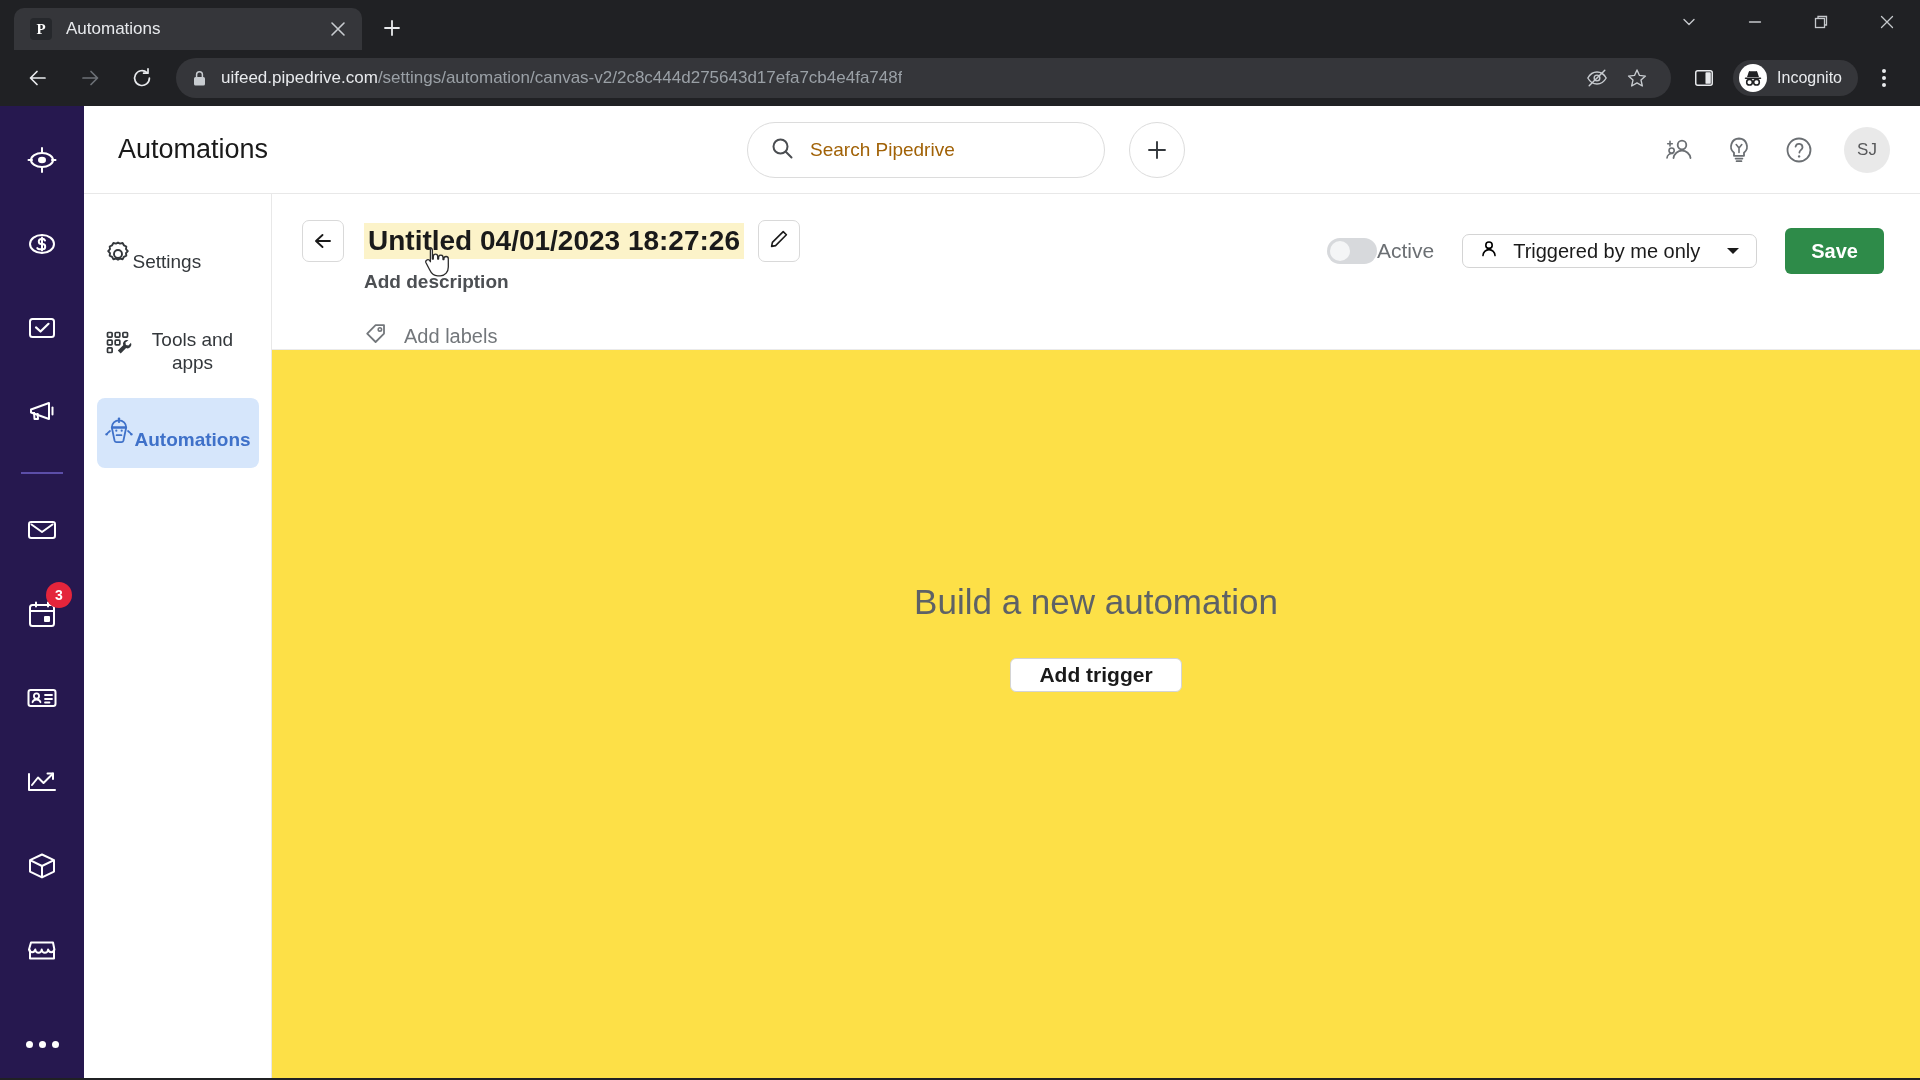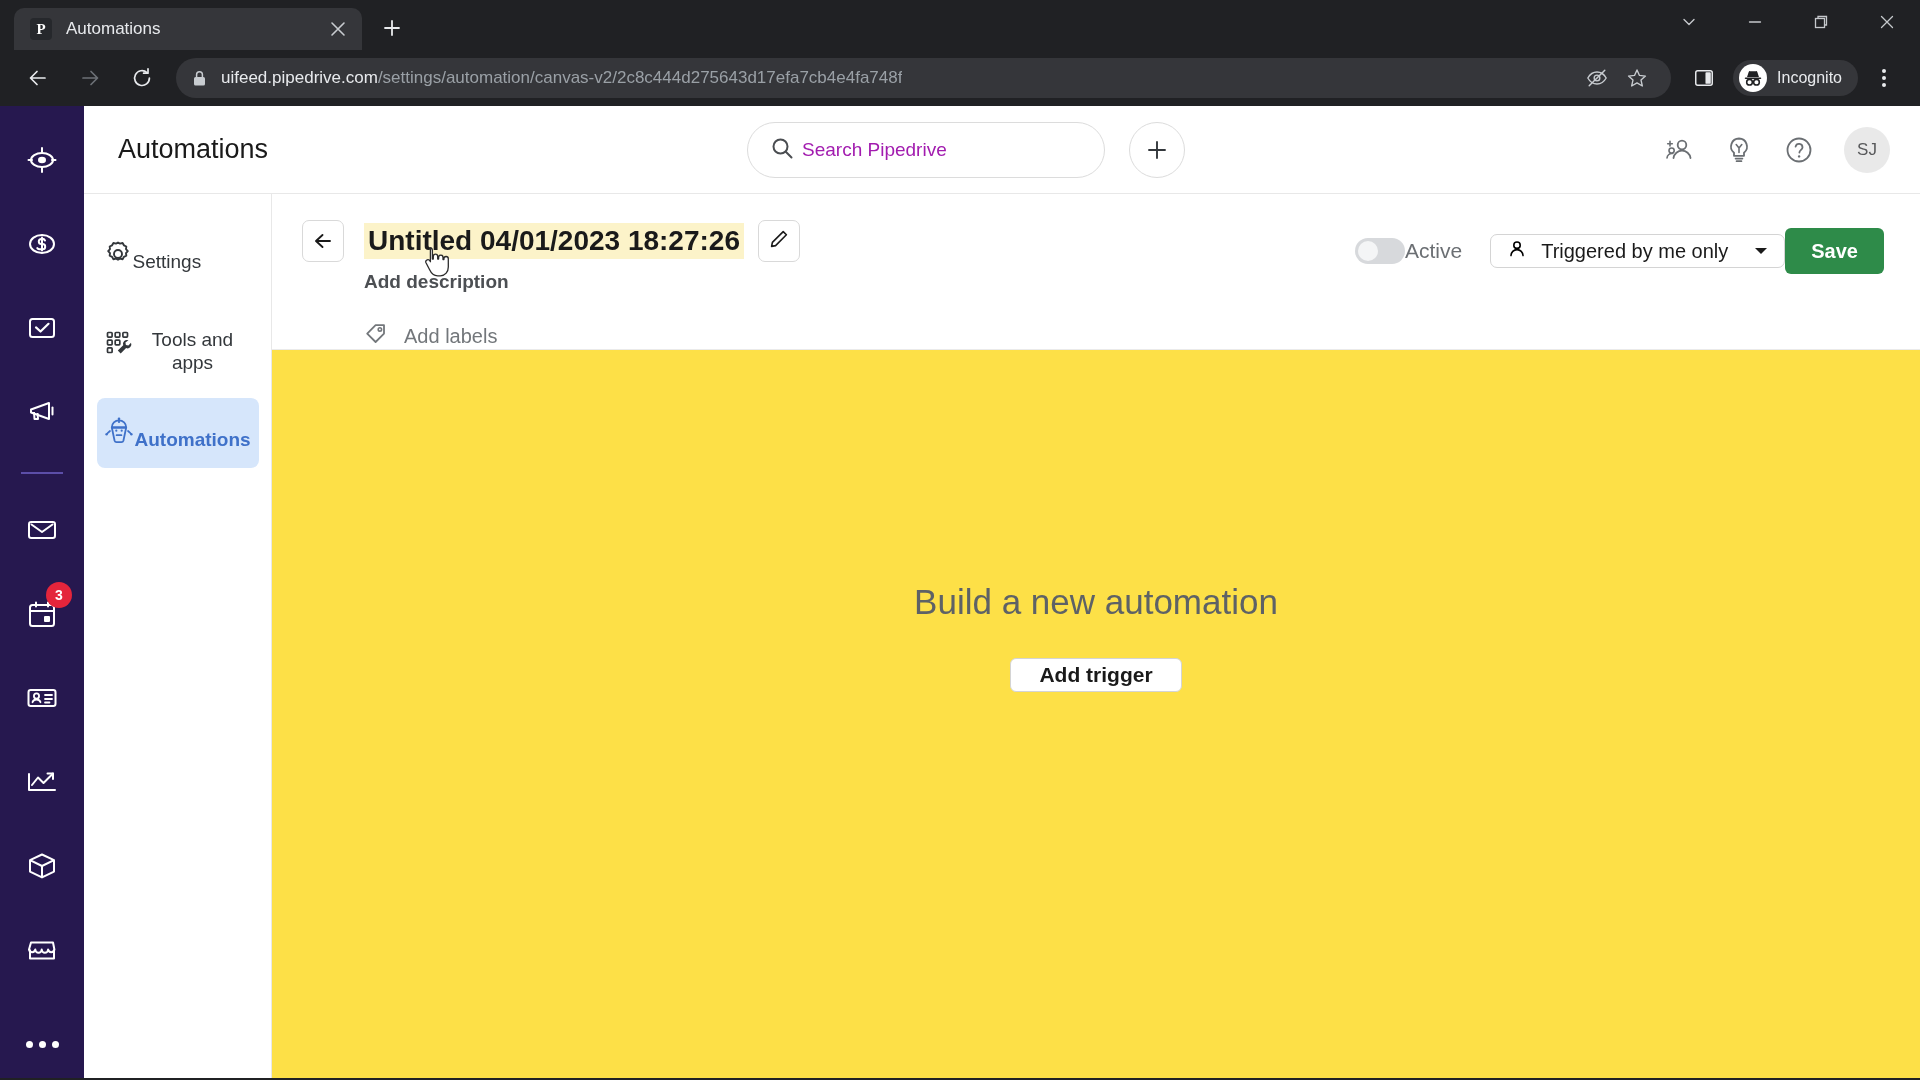--- a/index.html
+++ b/index.html
@@ -144,21 +144,21 @@
     height: 88px; background: #ffffff; border-bottom: 1px solid #e8e8e8;
     display: flex; align-items: center; padding: 0 30px 0 34px; flex: none;
   }
   #app-title { font-size: 27px; color: #1a1a1a; font-weight: normal; }
   #search-wrap { display: flex; align-items: center; margin-left: auto; }
   #search-box {
     width: 358px; height: 56px; border: 1px solid #dcdcdc;
     border-radius: 28px; display: flex; align-items: center; padding: 0 22px;
     background: #ffffff;
   }
-  #search-placeholder { margin-left: 8px; font-size: 19px; color: #a21caf; }
+  #search-placeholder { margin-left: 16px; font-size: 19px; color: #a16207; }
   #add-btn {
     width: 56px; height: 56px; border: 1px solid #dcdcdc; border-radius: 50%;
     margin-left: 24px; display: flex; align-items: center; justify-content: center;
     color: #33373b; background: #ffffff;
   }
   #header-actions { display: flex; align-items: center; margin-left: auto; gap: 30px; }
   .header-icon { color: #6b6f73; display: flex; align-items: center; justify-content: center; }
   #user-avatar {
     width: 46px; height: 46px; border-radius: 50%;
     background: #e9e9e9; color: #58595b;
@@ -227,21 +227,21 @@
     width: 20px; height: 20px; border-radius: 50%; background: #f4f5f6;
   }
   #active-label { font-size: 21px; color: #6b6f73; }
   #trigger-select {
     height: 34px; margin-left: 28px; border: 1px solid #d4d4d4; border-radius: 7px;
     display: flex; align-items: center; padding: 0 16px; background: #ffffff;
   }
   #trigger-label { margin-left: 14px; font-size: 20px; color: #1a1a1a; }
   #trigger-caret { margin-left: 26px; color: #1a1a1a; display: flex; }
   #save-btn {
-    height: 46px; padding: 0 26px; border-radius: 6px;
+    height: 46px; margin-left: 28px; padding: 0 26px; border-radius: 6px;
     background: #2e8b49; color: #ffffff; font-size: 20px; font-weight: bold;
     display: flex; align-items: center; justify-content: center;
   }
 
   #canvas {
     flex: 1; background: #fde047;
     display: flex; flex-direction: column; align-items: center;
     justify-content: flex-start; padding-top: 232px;
   }
   #canvas-heading { font-size: 35px; color: #5e6266; font-weight: normal; }

